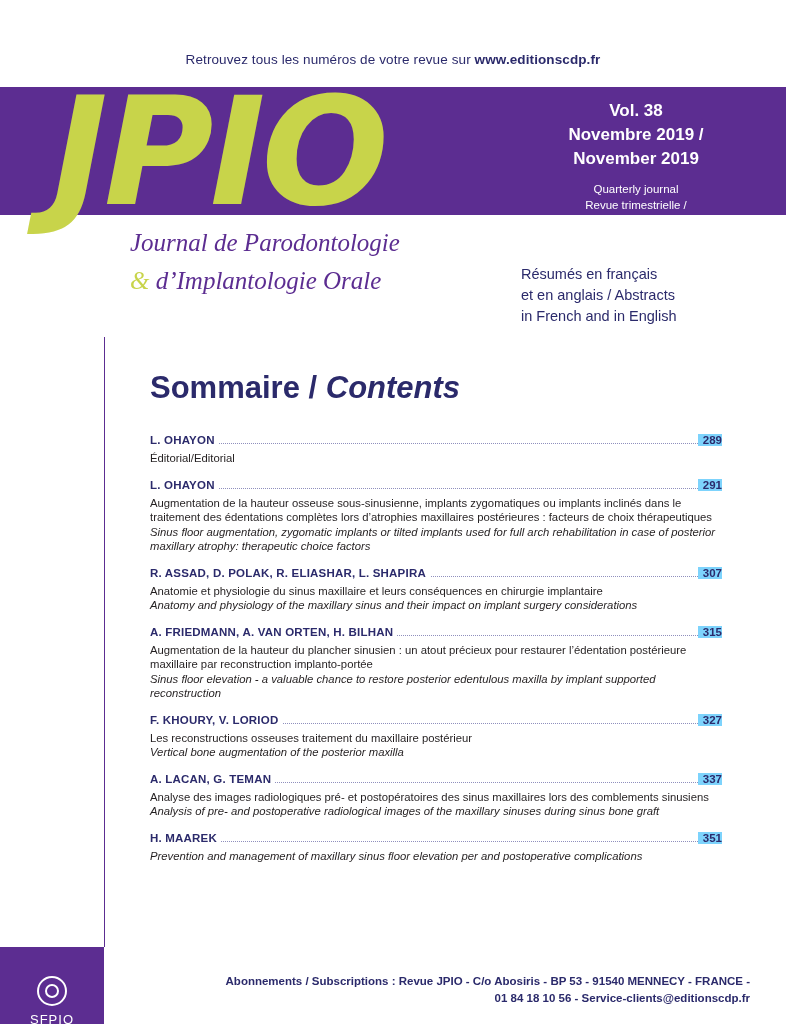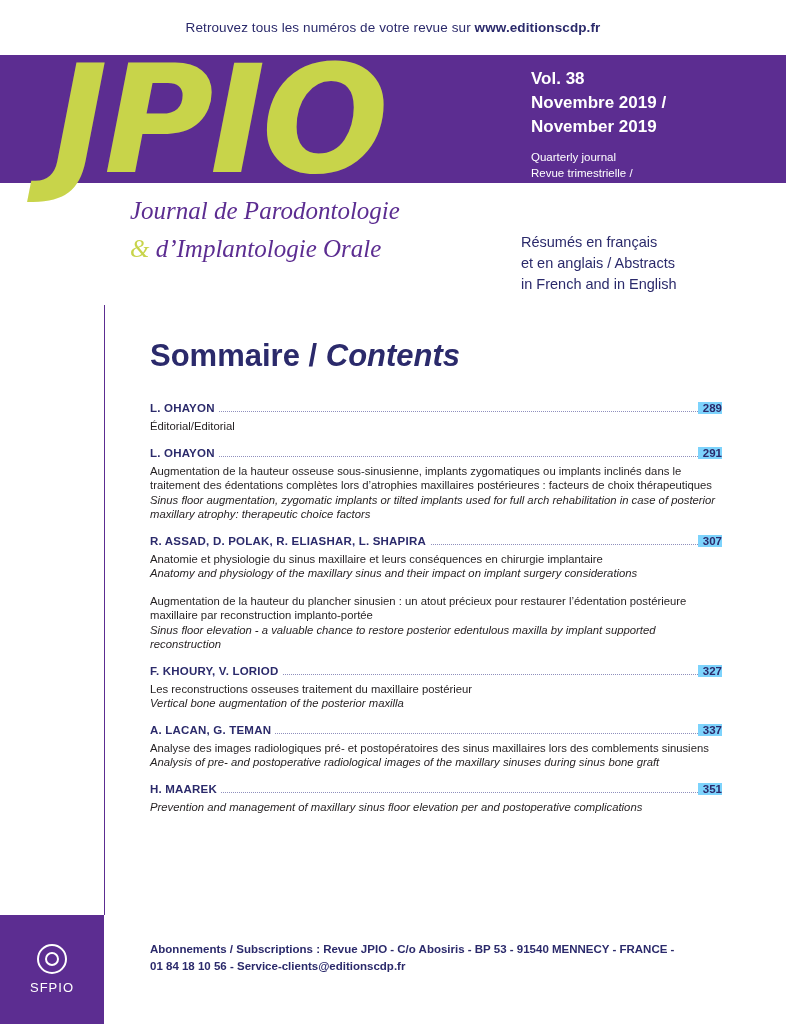--- a/index.html
+++ b/index.html
@@ -11,20 +11,21 @@
     height: 1024px;
     background: #ffffff;
     font-family: "Liberation Sans", sans-serif;
     position: relative;
     overflow: hidden;
   }
   .page {
     position: relative;
     width: 786px;
     height: 744px;
+    margin-top: 32px;
   }
 
   
   .topbar {
     position: absolute;
     top: 0; left: 0;
     width: 786px;
     height: 55px;
     background: #ffffff;
     display: flex;
@@ -68,21 +69,21 @@
     color: #c8d44a;
     letter-spacing: -4px;
     z-index: 5;
   }
   .vol-block {
     position: absolute;
     right: 54px;
     top: 12px;
     width: 210px;
     color: #ffffff;
-    text-align: left;
+    text-align: center;
   }
   .vol-line1 {
     font-size: 17px;
     font-weight: bold;
     line-height: 24px;
   }
   .vol-line2, .vol-line3 {
     font-size: 17px;
     font-weight: bold;
     line-height: 24px;
@@ -256,20 +257,21 @@
   }
   .subs {
     position: absolute;
     left: 150px;
     top: 26px;
     width: 600px;
     font-size: 11.5px;
     line-height: 17px;
     color: #2b2a6b;
     font-weight: bold;
+    text-align: right;
   }
   .subs .label {
     color: #2b2a6b;
   }
   .subs .body {
     color: #2b2a6b;
   }
 </style>
 </head>
 <body>
@@ -342,20 +344,25 @@
       <div class="entry-head">
         <span class="dots"></span>
         <span class="authors">R. ASSAD, D. POLAK, R. ELIASHAR, L. SHAPIRA</span>
         <span class="page-no">307</span>
       </div>
       <div class="title-fr">Anatomie et physiologie du sinus maxillaire et leurs conséquences en chirurgie implantaire</div>
       <div class="title-en">Anatomy and physiology of the maxillary sinus and their impact on implant surgery considerations</div>
     </div>
 
     <div class="toc-entry">
+      <div class="entry-head">
+        <span class="dots"></span>
+        <span class="authors">A. FRIEDMANN, A. VAN ORTEN, H. BILHAN</span>
+        <span class="page-no">315</span>
+      </div>
       <div class="title-fr">Augmentation de la hauteur du plancher sinusien : un atout précieux pour restaurer l’édentation postérieure maxillaire par reconstruction implanto-portée</div>
       <div class="title-en">Sinus floor elevation - a valuable chance to restore posterior edentulous maxilla by implant supported reconstruction</div>
     </div>
 
     <div class="toc-entry">
       <div class="entry-head">
         <span class="dots"></span>
         <span class="authors">F. KHOURY, V. LORIOD</span>
         <span class="page-no">327</span>
       </div>

